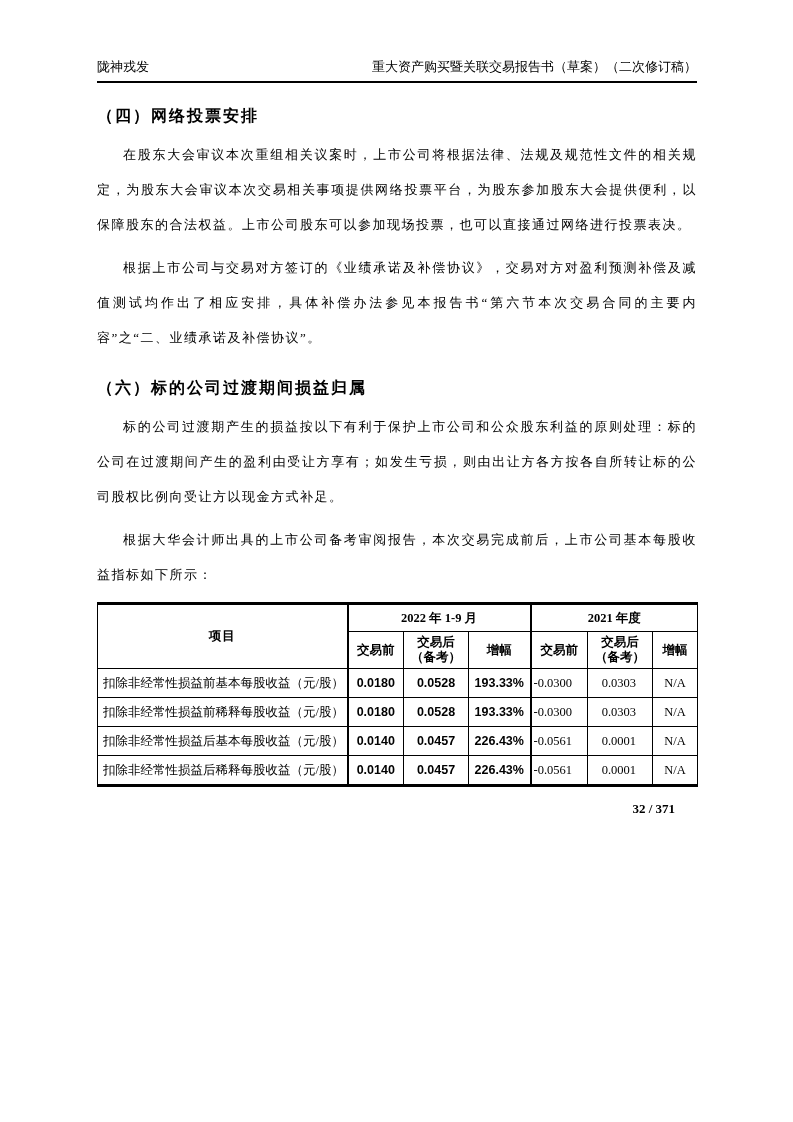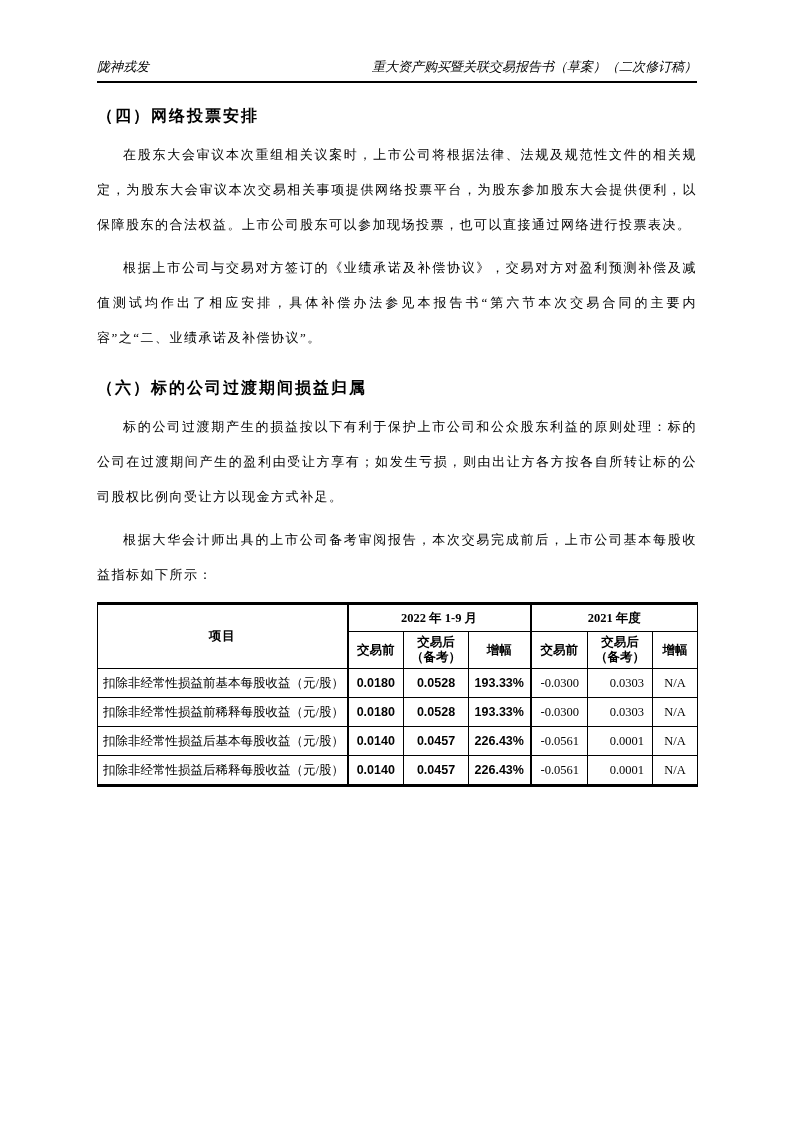--- a/index.html
+++ b/index.html
@@ -12,21 +12,20 @@
     padding:58px 96px 0 97px;
     font-family:"Liberation Serif","DejaVu Serif",serif;
     color:#000;
   }
   
   .page-header{
     display:flex;justify-content:space-between;align-items:flex-end;
     font-size:13px;
     padding-bottom:5px;
     border-bottom:2px solid #000;
-    font-style:italic;
   }
   .page-header span{white-space:nowrap;}
   
   h2.sec{
     font-family:"Liberation Sans","DejaVu Sans",sans-serif;
     font-weight:bold;
     font-size:16px;
     letter-spacing:2px;
     line-height:26px;
     margin:20px 0 0 0;
@@ -80,21 +79,21 @@
     font-size:12.5px;
     letter-spacing:0;
   }
   tr.data-row td.n22{
     font-family:"Liberation Sans","DejaVu Sans",sans-serif;
     font-weight:bold;
     font-size:12.5px;
   }
   tr.data-row td.n21{
     text-align:right;
-    padding-right:8px;
+    padding-right:16px;
   }
   tr.data-row td.na{text-align:center;}
   
   .page-footer{
     margin-top:14px;
     text-align:right;
     padding-right:22px;
     font-weight:bold;
     font-size:13px;
   }
@@ -179,14 +178,15 @@
         <td class="n22">0.0457</td>
         <td class="n22">226.43%</td>
         <td class="n21 gb">-0.0561</td>
         <td class="n21">0.0001</td>
         <td class="na">N/A</td>
       </tr>
     </tbody>
   </table>
 
 
+  <div class="page-footer">32 / 371</div>
 
 </div>
 
 </body></html>

